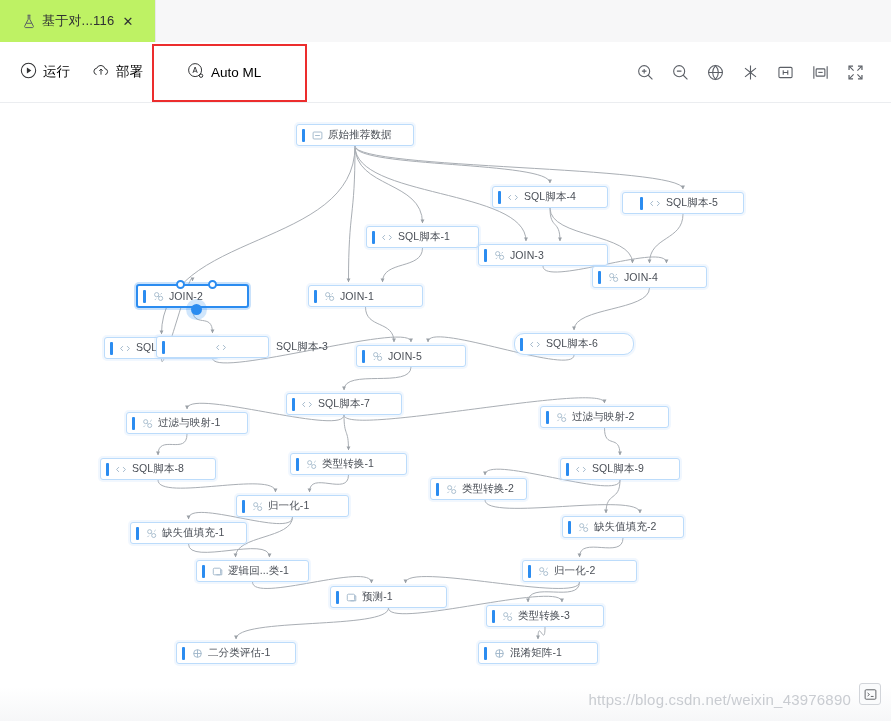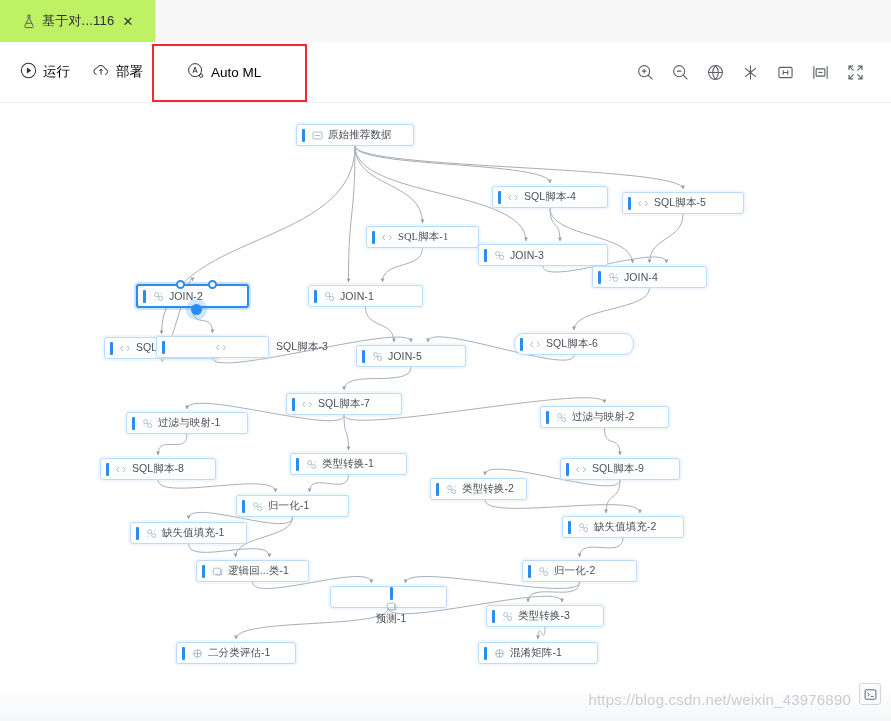--- a/index.html
+++ b/index.html
@@ -291,39 +291,39 @@
         </div>
         <div class="node" style="left: 492px; top: 83px; width: 116px;">
           <span class="bar"></span>
           <span class="nicon">
             <svg viewBox="0 0 14 12" width="12" height="11" fill="none" stroke="#9fb6c9" stroke-width="1.1">
               <path d="M4.6 3.2 1.8 6l2.8 2.8M9.4 3.2 12.2 6 9.4 8.8"></path>
             </svg>
           </span>
           <span class="nlabel">SQL脚本-4</span>
         </div>
-        <div class="node" style="left: 622px; top: 89px; width: 122px;">
+        <div class="node" style="left: 622px; top: 89px; width: 122px; padding-left: 12px;">
           <span class="bar"></span>
           <span class="nicon">
             <svg viewBox="0 0 14 12" width="12" height="11" fill="none" stroke="#9fb6c9" stroke-width="1.1">
               <path d="M4.6 3.2 1.8 6l2.8 2.8M9.4 3.2 12.2 6 9.4 8.8"></path>
             </svg>
           </span>
           <span class="nlabel">SQL脚本-5</span>
         </div>
         <div class="node" style="left: 104px; top: 234px; width: 115px;">
           <span class="bar"></span>
           <span class="nicon">
             <svg viewBox="0 0 14 12" width="12" height="11" fill="none" stroke="#9fb6c9" stroke-width="1.1">
               <path d="M4.6 3.2 1.8 6l2.8 2.8M9.4 3.2 12.2 6 9.4 8.8"></path>
             </svg>
           </span>
           <span class="nlabel">SQL脚本-2</span>
         </div>
-        <div class="node" style="left: 366px; top: 123px; width: 113px; font-family: Liberation Serif, serif;">
+        <div class="node" style="left: 366px; top: 123px; width: 113px;">
           <span class="bar"></span>
           <span class="nicon">
             <svg viewBox="0 0 14 12" width="12" height="11" fill="none" stroke="#9fb6c9" stroke-width="1.1">
               <path d="M4.6 3.2 1.8 6l2.8 2.8M9.4 3.2 12.2 6 9.4 8.8"></path>
             </svg>
           </span>
           <span class="nlabel">SQL脚本-1</span>
         </div>
         <div class="node" style="left: 478px; top: 141px; width: 130px;">
           <span class="bar"></span>
@@ -519,21 +519,21 @@
           <span class="bar"></span>
           <span class="nicon">
             <svg viewBox="0 0 12 12" width="11" height="11" fill="none" stroke="#9fb6c9" stroke-width=".95">
               <circle cx="4" cy="4" r="2.2"></circle>
               <circle cx="8.4" cy="8.2" r="2.2"></circle>
               <path d="M1.6 9.9 3.2 8.3M10.5 2.2 8.9 3.8M5.8 5.9l.8.8"></path>
             </svg>
           </span>
           <span class="nlabel">归一化-2</span>
         </div>
-        <div class="node" style="left: 330px; top: 483px; width: 117px; flex-direction: column;">
+        <div class="node" style="left: 330px; top: 483px; width: 117px;">
           <span class="bar"></span>
           <span class="nicon">
             <svg viewBox="0 0 12 12" width="11" height="11" fill="none" stroke="#9fb6c9" stroke-width="1">
               <rect x="1.4" y="2.4" width="8" height="7.2" rx="1.2"></rect>
               <path d="M9.4 4.2h1.3v5.4H4.9"></path>
             </svg>
           </span>
           <span class="nlabel">预测-1</span>
         </div>
         <div class="node" style="left: 486px; top: 502px; width: 118px;">

